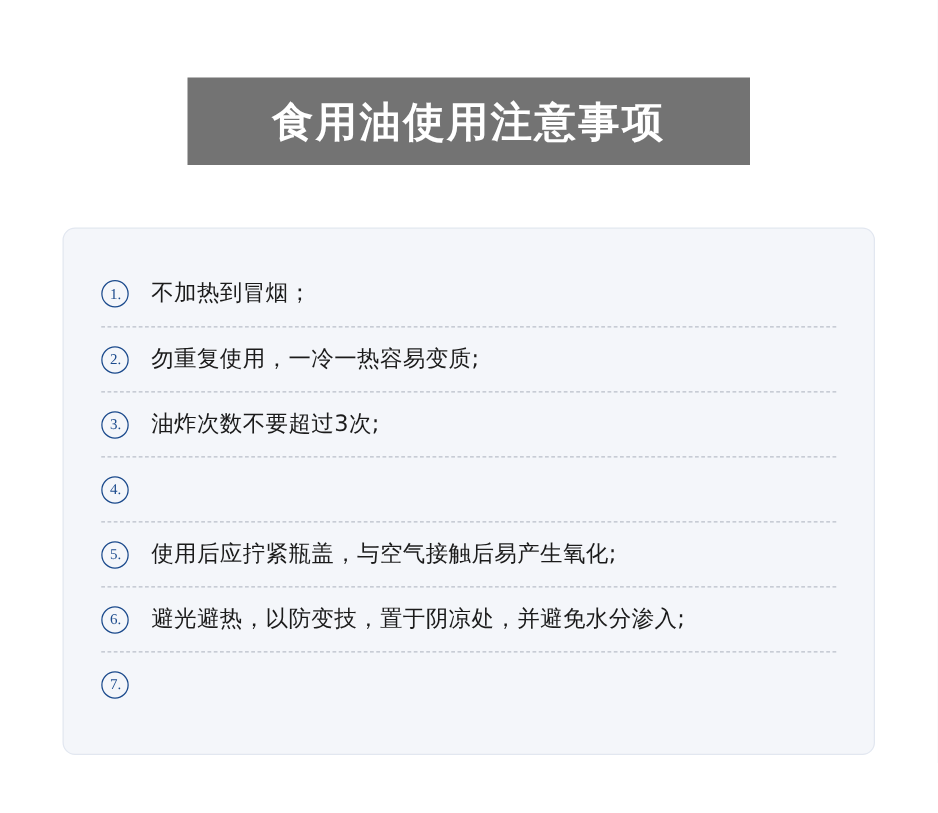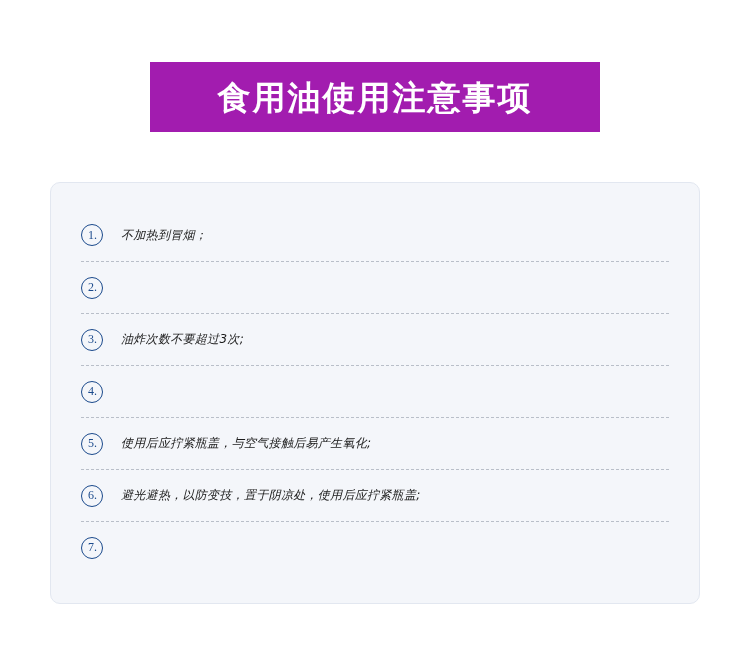--- a/index.html
+++ b/index.html
@@ -19,21 +19,21 @@
     height: 650px;
     box-sizing: border-box;
   }
   
   .title-wrap {
     padding-top: 62px;
     display: flex;
     justify-content: center;
   }
   .title-banner {
-    background: #a21caf;
+    background: #737373;
     color: #ffffff;
     width: 450px;
     height: 70px;
     display: flex;
     align-items: center;
     justify-content: center;
     letter-spacing: 2px;
   }
   .title-banner .title-text {
     font-family: "DejaVu Serif", "Liberation Serif", serif;
@@ -74,25 +74,24 @@
     display: flex;
     align-items: center;
     justify-content: center;
     margin-right: 18px;
     box-sizing: border-box;
     letter-spacing: 0;
     padding-left: 1px;
   }
   .txt {
     color: #1b1b1b;
-    font-size: 12px;
+    font-size: 18px;
     line-height: 1.4;
     font-family: "DejaVu Sans", "Liberation Sans", sans-serif;
     letter-spacing: 0.3px;
-    font-style: italic;
   }
 </style>
 </head>
 <body>
 
 <div class="page">
 
   <div class="title-wrap">
     <div class="title-banner">
       <span class="title-text">食用油使用注意事项</span>
@@ -101,39 +100,40 @@
 
   <div class="card">
 
     <div class="item">
       <span class="num">1.</span>
       <span class="txt">不加热到冒烟；</span>
     </div>
 
     <div class="item">
       <span class="num">2.</span>
+      <span class="txt">勿重复使用，一冷一热容易变质;</span>
     </div>
 
     <div class="item">
       <span class="num">3.</span>
       <span class="txt">油炸次数不要超过3次;</span>
     </div>
 
     <div class="item">
       <span class="num">4.</span>
     </div>
 
     <div class="item">
       <span class="num">5.</span>
       <span class="txt">使用后应拧紧瓶盖，与空气接触后易产生氧化;</span>
     </div>
 
     <div class="item">
       <span class="num">6.</span>
-      <span class="txt"> 避光避热，以防变技，置于阴凉处，使用后应拧紧瓶盖;</span>
+      <span class="txt"> 避光避热，以防变技，置于阴凉处，并避免水分渗入;</span>
     </div>
 
     <div class="item">
       <span class="num">7.</span>
     </div>
 
   </div>
 </div>
 
 </body></html>

